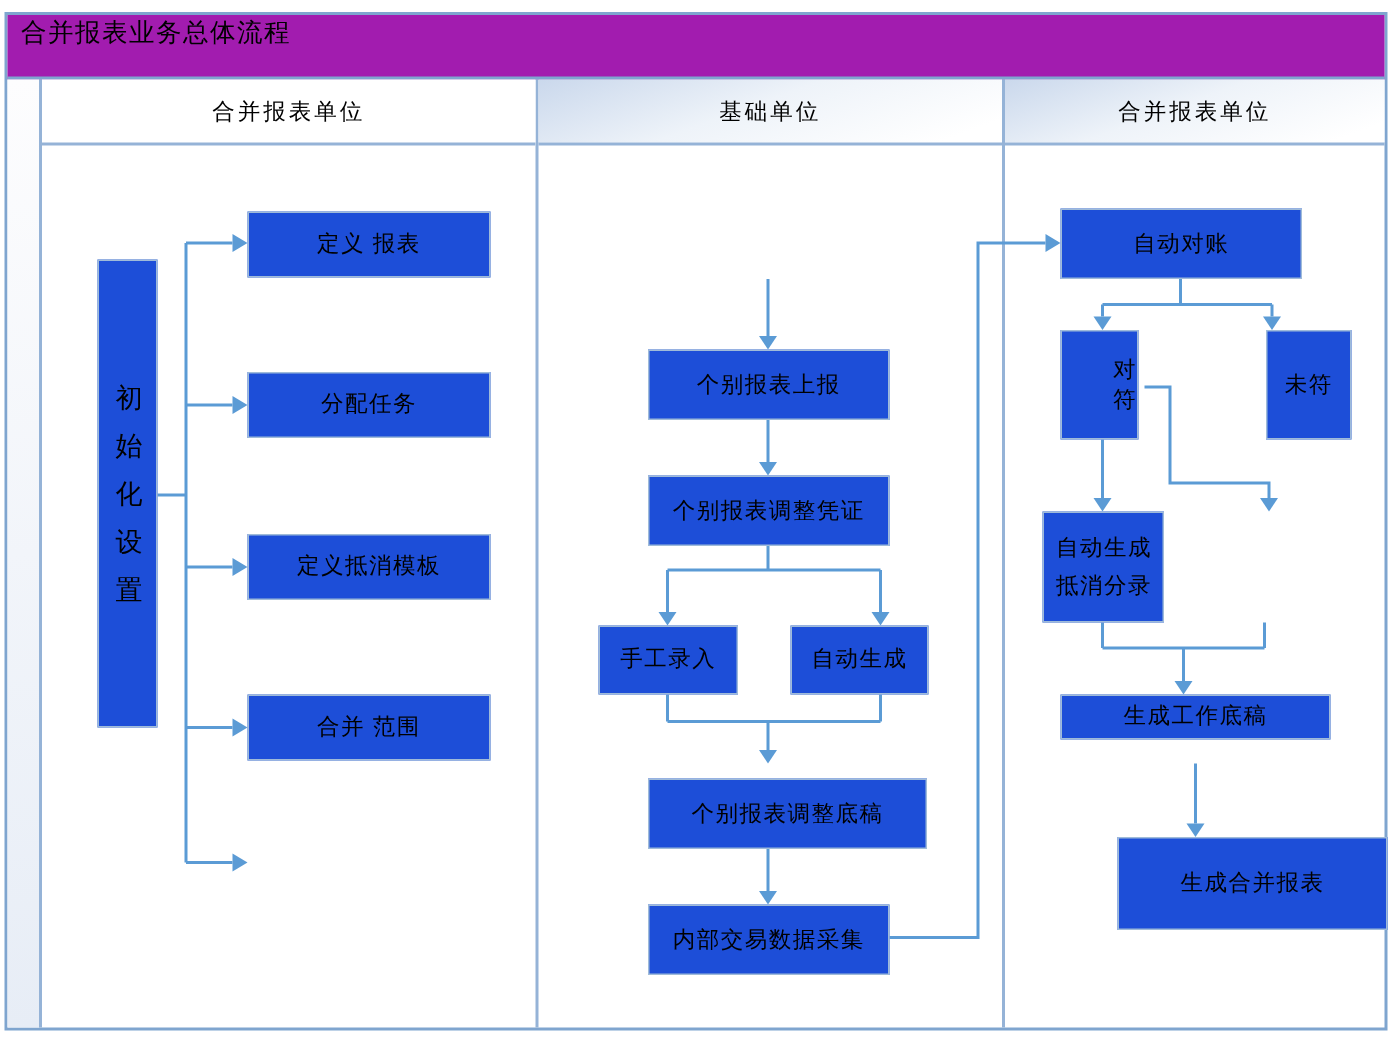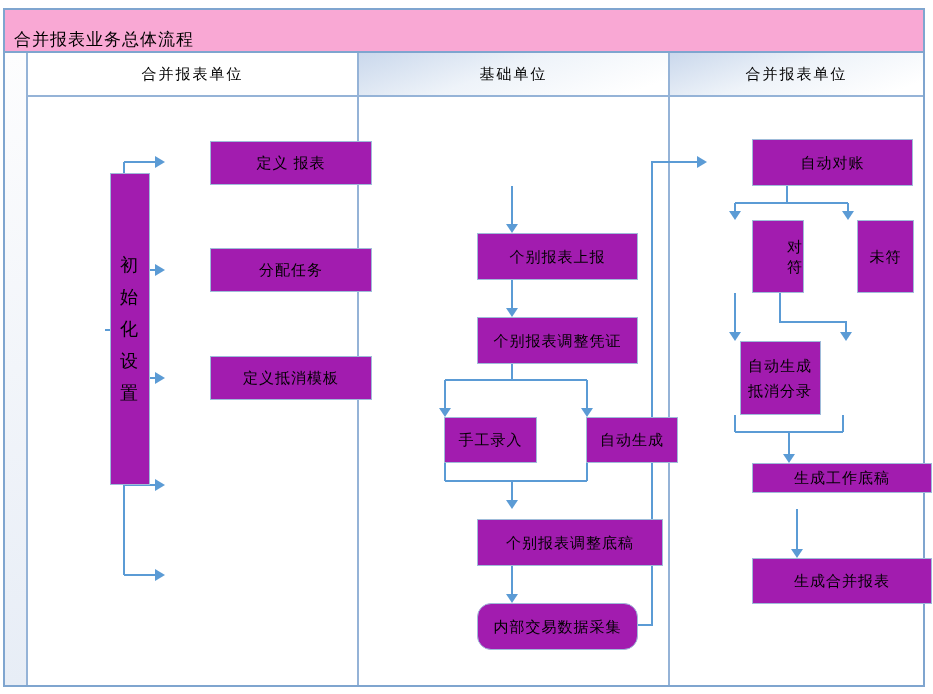--- a/index.html
+++ b/index.html
@@ -1,37 +1,37 @@
 <!DOCTYPE html>
 <html><head>
 <meta charset="utf-8">
 <style>
   html,body{margin:0;padding:0;background:#fff;}
   .page{position:relative;width:933px;height:694px;background:#fff;overflow:hidden;
         font-family:"Liberation Sans","DejaVu Sans",sans-serif;color:#000;}
   .frame{position:absolute;left:3px;top:8px;width:922px;height:679px;
          box-sizing:border-box;border:2px solid #7fa5cf;display:flex;flex-direction:column;background:#fff;}
   .titlebar{height:43px;box-sizing:border-box;border-bottom:2px solid #7fa5cf;
-            background:#f9a8d4;display:flex;align-items:flex-end;padding-left:9px;
+            background:#a21caf;display:flex;align-items:flex-start;padding-left:9px;
             font-size:17px;letter-spacing:1px;}
   .lanes{flex:1;display:flex;min-height:0;}
   .lane-spacer{width:23px;box-sizing:border-box;border-right:2px solid #95b3d7;
                background:linear-gradient(180deg,#fdfdfe 0%,#e7edf6 100%);}
   .lane{box-sizing:border-box;border-right:2px solid #95b3d7;display:flex;flex-direction:column;}
   .lane.l1{width:331px;}
   .lane.l2{width:311px;}
   .lane.l3{flex:1;border-right:none;}
   .lane-header{height:44px;box-sizing:border-box;border-bottom:2px solid #95b3d7;
                display:flex;align-items:center;justify-content:center;font-size:15px;letter-spacing:2px;}
   .lane-header.plain{background:#fff;}
   .lane-header.grad{background:linear-gradient(160deg,#cad8ec 0%,#eef3f9 45%,#ffffff 90%);}
   .connectors{position:absolute;left:0;top:0;width:933px;height:694px;pointer-events:none;}
-  .node{position:absolute;box-sizing:border-box;background:#a21caf;border:1px solid #9fbbd9;
-        display:flex;align-items:center;justify-content:center;text-align:left;
-        font-size:15px;line-height:20px;letter-spacing:1px;margin-left:45px;}
+  .node{position:absolute;box-sizing:border-box;background:#1d4ed8;border:1px solid #9fbbd9;
+        display:flex;align-items:center;justify-content:center;text-align:right;
+        font-size:15px;line-height:20px;letter-spacing:1px;}
   .node.vertical{font-size:18px;line-height:32px;padding:0 9px;word-break:break-all;letter-spacing:0;}
   .node.twoline{line-height:25px;padding:0 7px;word-break:break-all;}
 </style>
 </head>
 <body>
 
 <div class="page">
 
   <div class="frame">
     <div class="titlebar">
@@ -97,28 +97,29 @@
       <polygon points="840,332 852,332 846,341"></polygon>
       <polygon points="783,454 795,454 789,463"></polygon>
       <polygon points="791,549 803,549 797,558"></polygon>
     </g>
   </svg>
 
   <div class="node vertical" style="left:65px;top:173px;width:40px;height:312px;">初始化设置</div>
   <div class="node" style="left:165px;top:141px;width:162px;height:44px;">定义 报表</div>
   <div class="node" style="left:165px;top:248px;width:162px;height:44px;">分配任务</div>
   <div class="node" style="left:165px;top:356px;width:162px;height:44px;">定义抵消模板</div>
+  <div class="node" style="left:165px;top:463px;width:162px;height:44px;">合并 范围</div>
 
   <div class="node" style="left:432px;top:233px;width:161px;height:47px;">个别报表上报</div>
   <div class="node" style="left:432px;top:317px;width:161px;height:47px;">个别报表调整凭证</div>
   <div class="node" style="left:399px;top:417px;width:93px;height:46px;">手工录入</div>
-  <div class="node" style="left:541px;top:417px;width:92px;height:46px;">自动生成</div>
+  <div class="node" style="left:527px;top:417px;width:92px;height:46px;">自动生成</div>
   <div class="node" style="left:432px;top:519px;width:186px;height:47px;">个别报表调整底稿</div>
-  <div class="node" style="left:432px;top:603px;width:161px;height:47px;border-radius:14px;">内部交易数据采集</div>
+  <div class="node" style="left:432px;top:603px;width:161px;height:47px;">内部交易数据采集</div>
 
   <div class="node" style="left:707px;top:139px;width:161px;height:47px;">自动对账</div>
   <div class="node" style="left:707px;top:220px;width:52px;height:73px;padding-left:34px;">对符</div>
-  <div class="node" style="left:812px;top:220px;width:57px;height:73px;">未符</div>
+  <div class="node" style="left:844px;top:220px;width:57px;height:73px;">未符</div>
   <div class="node twoline" style="left:695px;top:341px;width:81px;height:74px;">自动生成抵消分录</div>
   <div class="node" style="left:707px;top:463px;width:180px;height:30px;">生成工作底稿</div>
-  <div class="node" style="left:707px;top:558px;width:180px;height:46px;">生成合并报表</div>
+  <div class="node" style="left:745px;top:558px;width:180px;height:62px;">生成合并报表</div>
 
 </div>
 
 </body></html>

